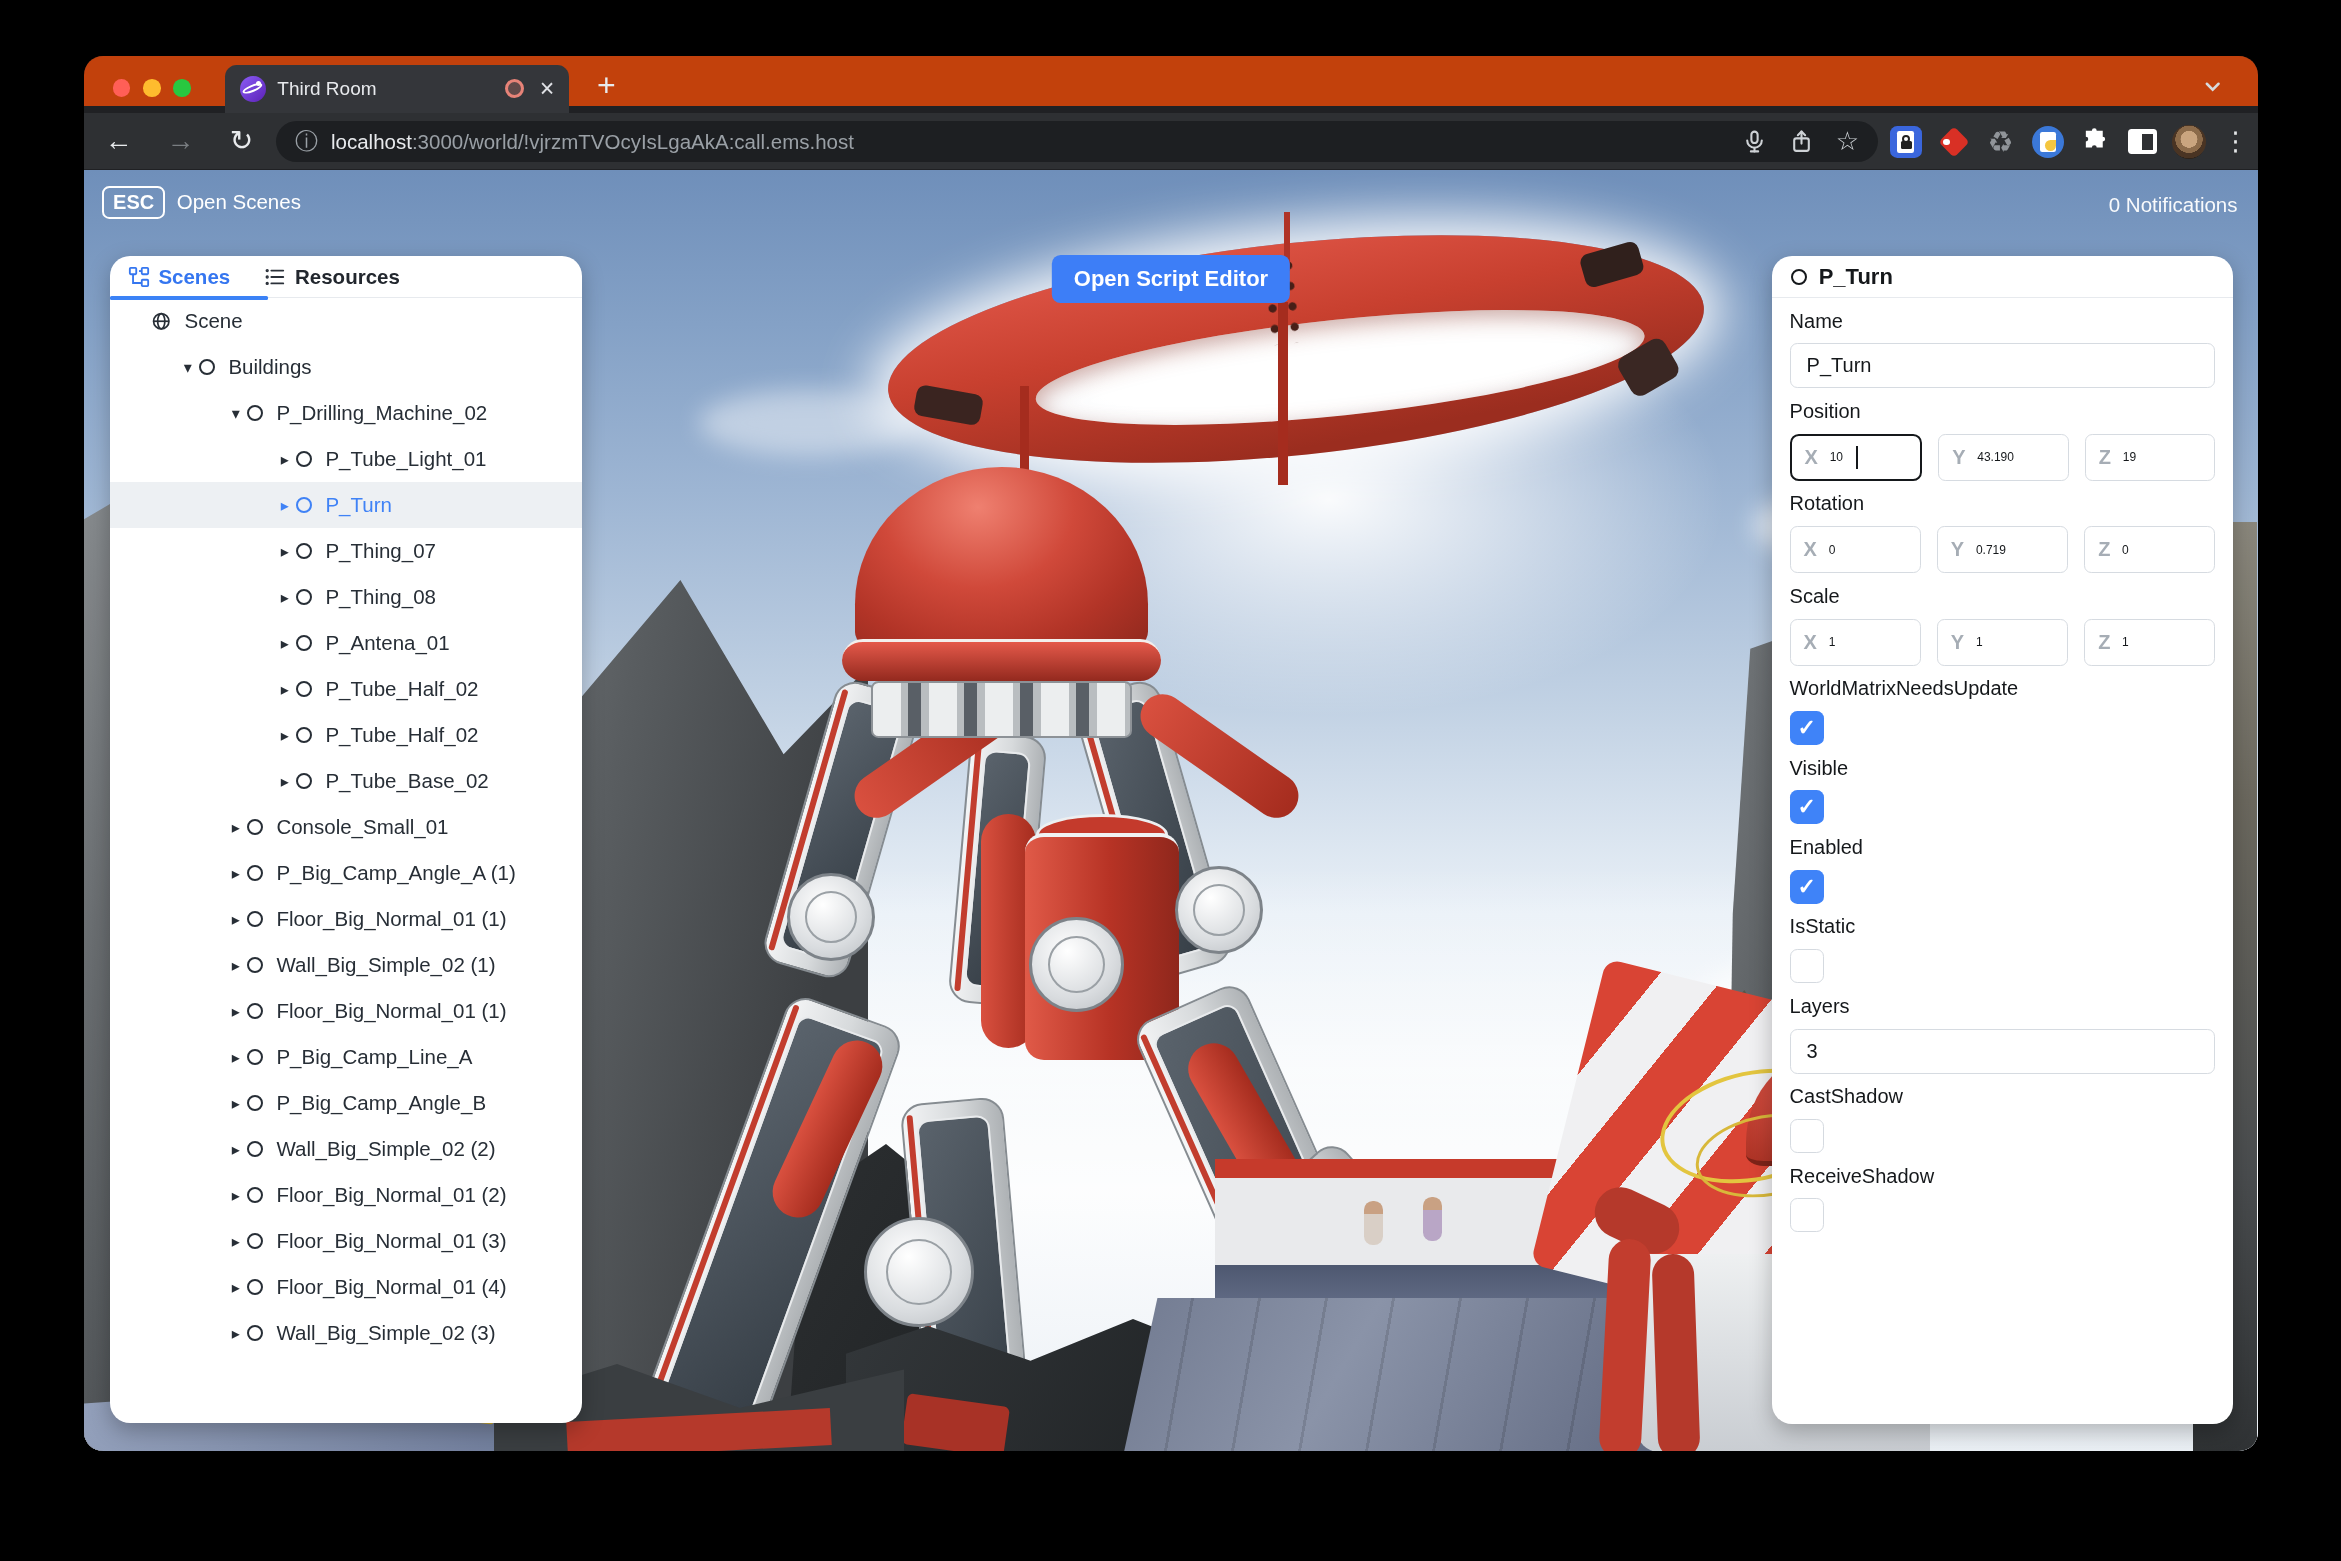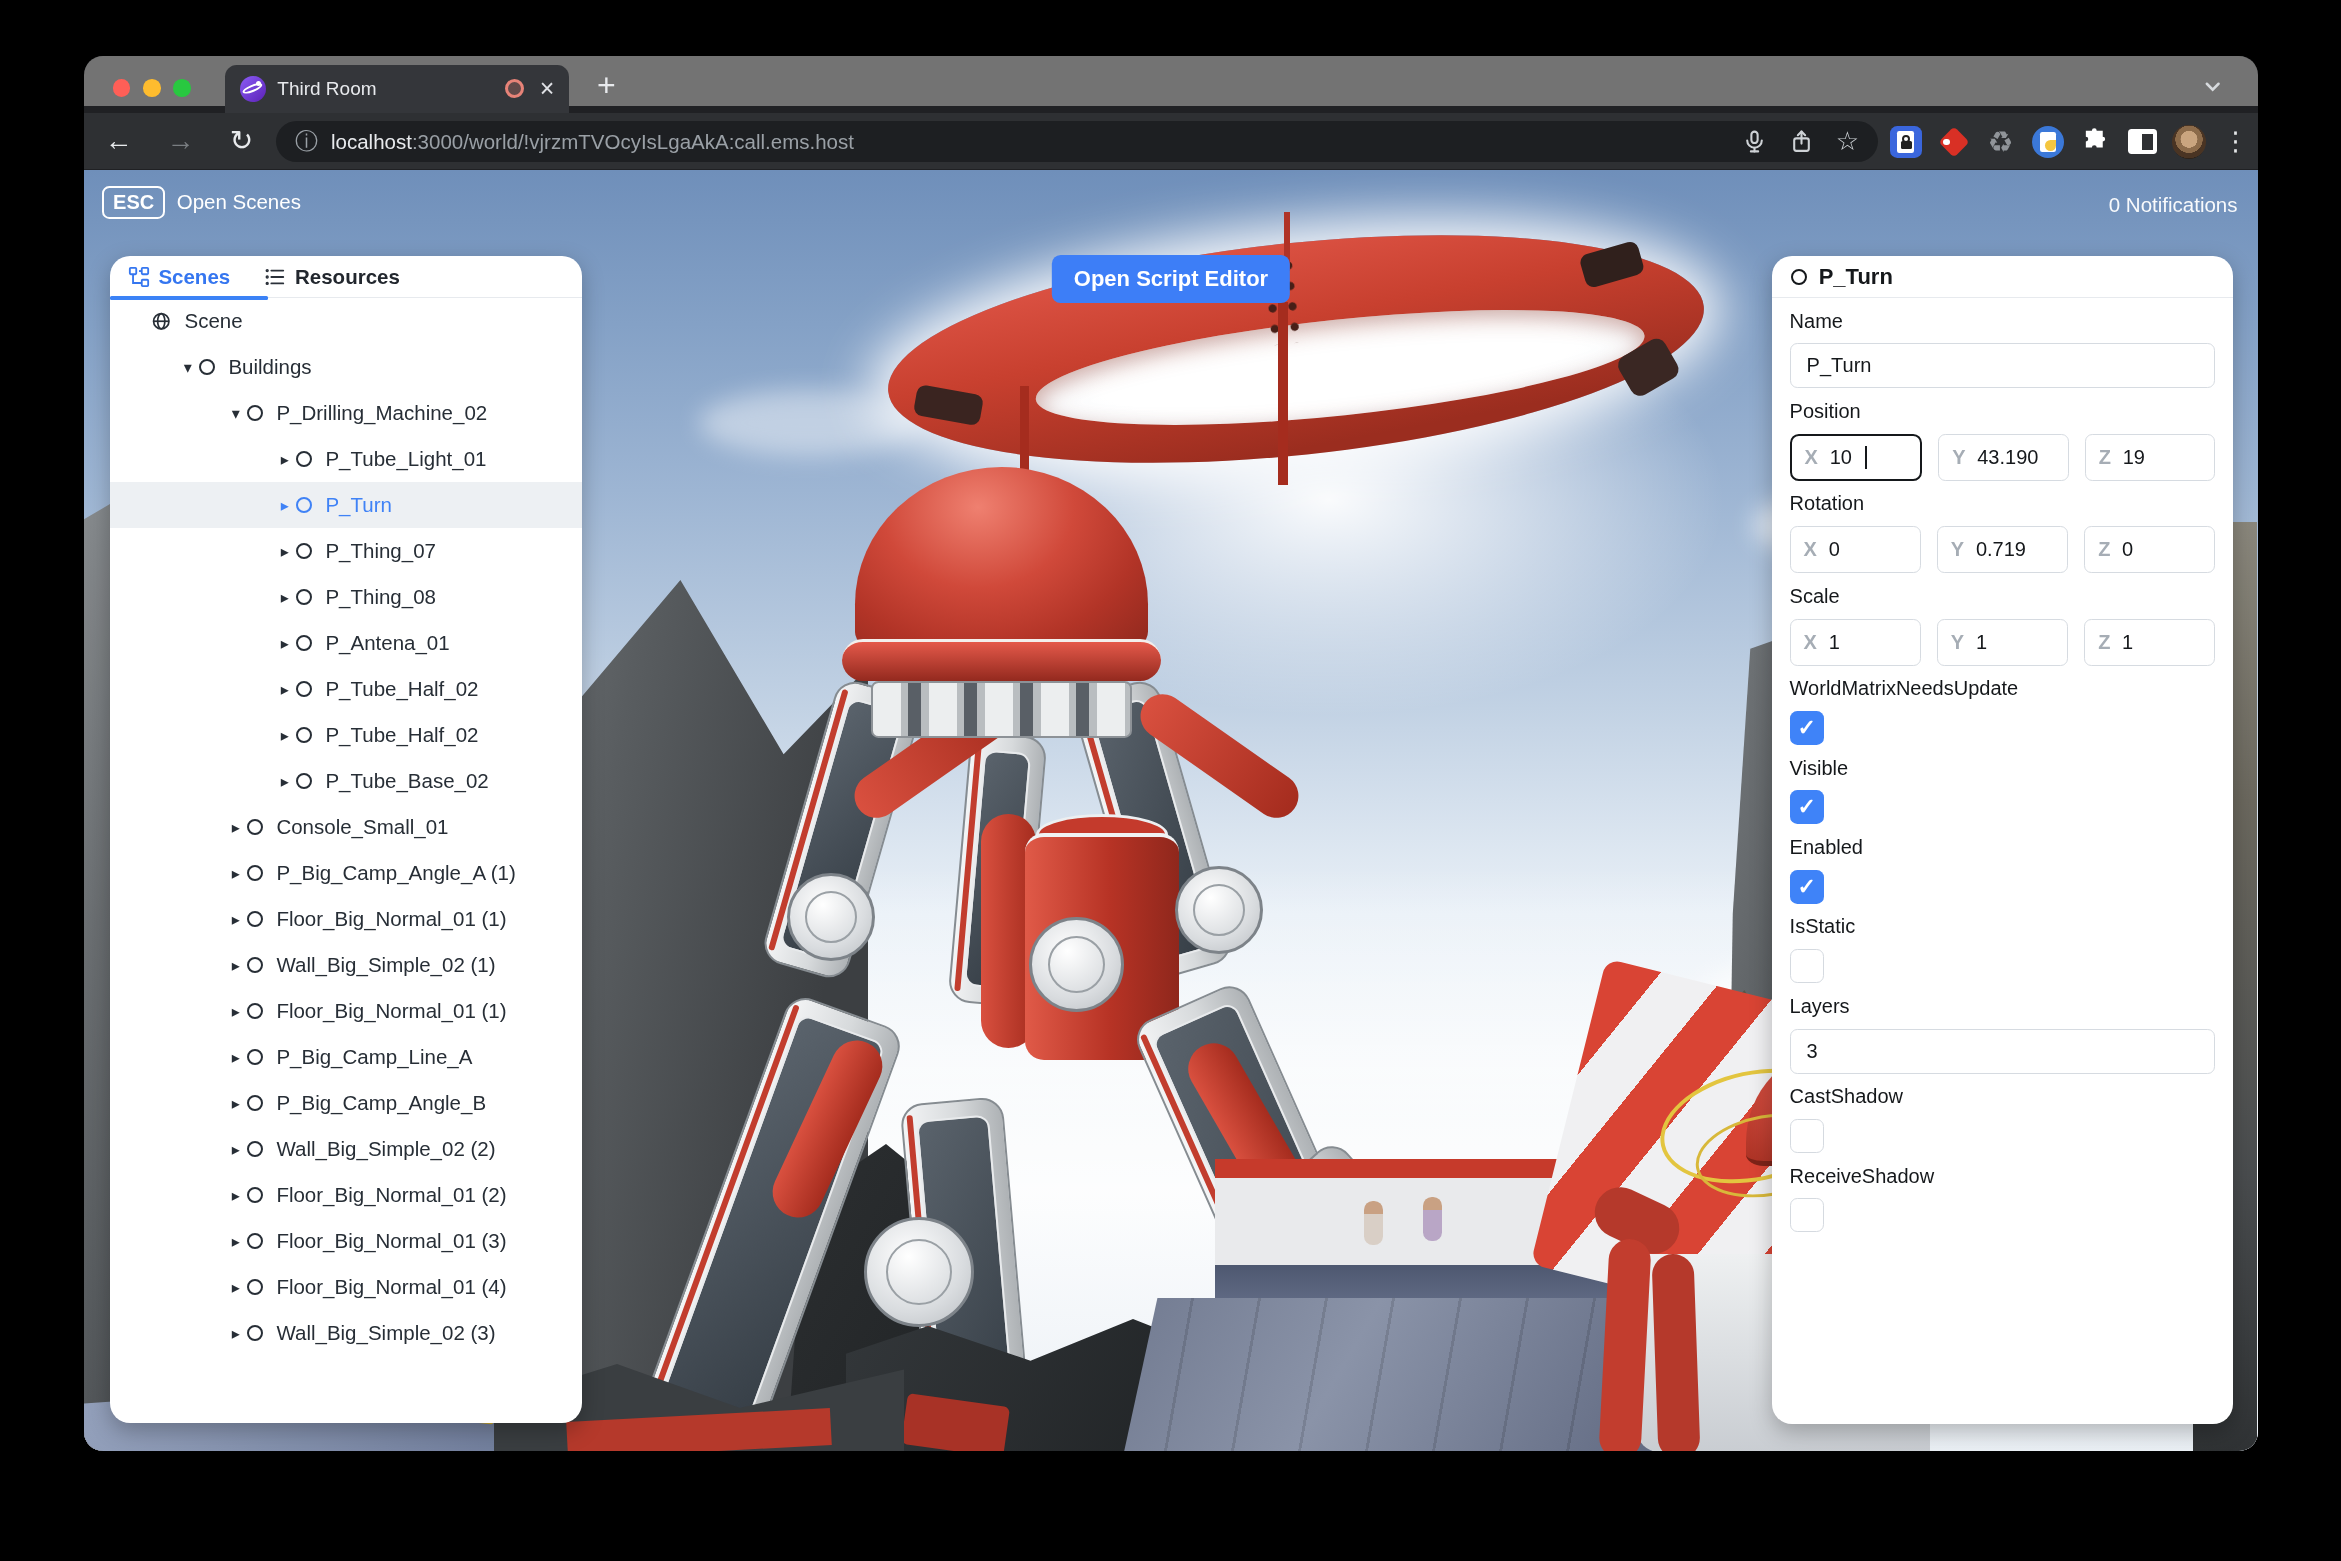--- a/index.html
+++ b/index.html
@@ -5,21 +5,21 @@
   * { margin:0; padding:0; box-sizing:border-box; }
   html,body { background:#000; }
   body { width:2342px; height:1561px; position:relative; overflow:hidden;
          font-family:"Liberation Sans", sans-serif; }
   .abs { position:absolute; }
 
   
   .win { position:absolute; left:84px; top:56px; width:2174px; height:1395px;
          border-radius:19px; overflow:hidden; background:#202124; }
 
-  .tabstrip { position:absolute; left:0; top:0; width:100%; height:50px; background:#737373; }
+  .tabstrip { position:absolute; left:0; top:0; width:100%; height:50px; background:#c2410c; }
   .tl { position:absolute; top:23.4px; width:17.6px; height:17.6px; border-radius:50%; }
   .tab { position:absolute; left:141px; top:8.8px; width:344px; height:48px; background:#34363a;
          border-radius:11.7px 11.7px 0 0; display:flex; align-items:center; padding:0 14.6px; }
   .favicon { width:26px; height:26px; border-radius:50%; background:linear-gradient(135deg,#8b5cf6,#5b21b6);
              position:relative; flex:0 0 auto; }
   .favicon .ring { position:absolute; left:2.2px; top:9.5px; width:20.5px; height:7.3px; border:2.2px solid #fff;
                    border-radius:50%; transform:rotate(-22deg); }
   .favicon .dot { position:absolute; right:4.4px; top:5.1px; width:5.1px; height:5.1px; background:#fff; border-radius:50%; }
   .tab-title { color:#e8eaed; font-size:19px; margin-left:11.7px; flex:1 1 auto; white-space:nowrap;
                overflow:hidden; }
@@ -86,21 +86,21 @@
   .insp-title { font-size:22px; font-weight:700; color:#15181b; }
   .insp-body { padding:0 17.6px 17.6px 17.6px; }
   .sec-label { margin-top:11.7px; margin-bottom:10.3px; font-size:20px; font-weight:400; color:#15181b; line-height:23.4px; }
   .input-box { height:45px; border:1.5px solid #d6dbe1; border-radius:7.3px; display:flex; align-items:center;
                padding:0 16px; font-size:20px; color:#15181b; }
   .vec-row { display:flex; gap:16px; }
   .vec-field { flex:1; height:47px; border:1.5px solid #d6dbe1; border-radius:7.3px; display:flex; align-items:center;
                padding:0 13px; gap:11.7px; }
   .vec-field.focused { border:2.9px solid #15181b; border-radius:8.8px; }
   .vec-prefix { font-size:20px; font-weight:700; color:#a6adb5; }
-  .vec-value { font-size:20px; color:#15181b; }
+  .vec-value { font-size:12px; color:#15181b; }
   .cursor { display:inline-block; width:2.2px; height:23.4px; background:#15181b; margin-left:1.5px; vertical-align:middle; }
   .checkbox { width:34px; height:34px; border-radius:7.3px; }
   .checkbox.checked { background:#3f83f8; color:#fff; font-size:22px; font-weight:700; text-align:center; line-height:34px; }
   .checkbox.unchecked { background:#fff; border:1.5px solid #d5dae0; }
 
   svg { display:block; }
 </style>
 </head>
 <body>
 

